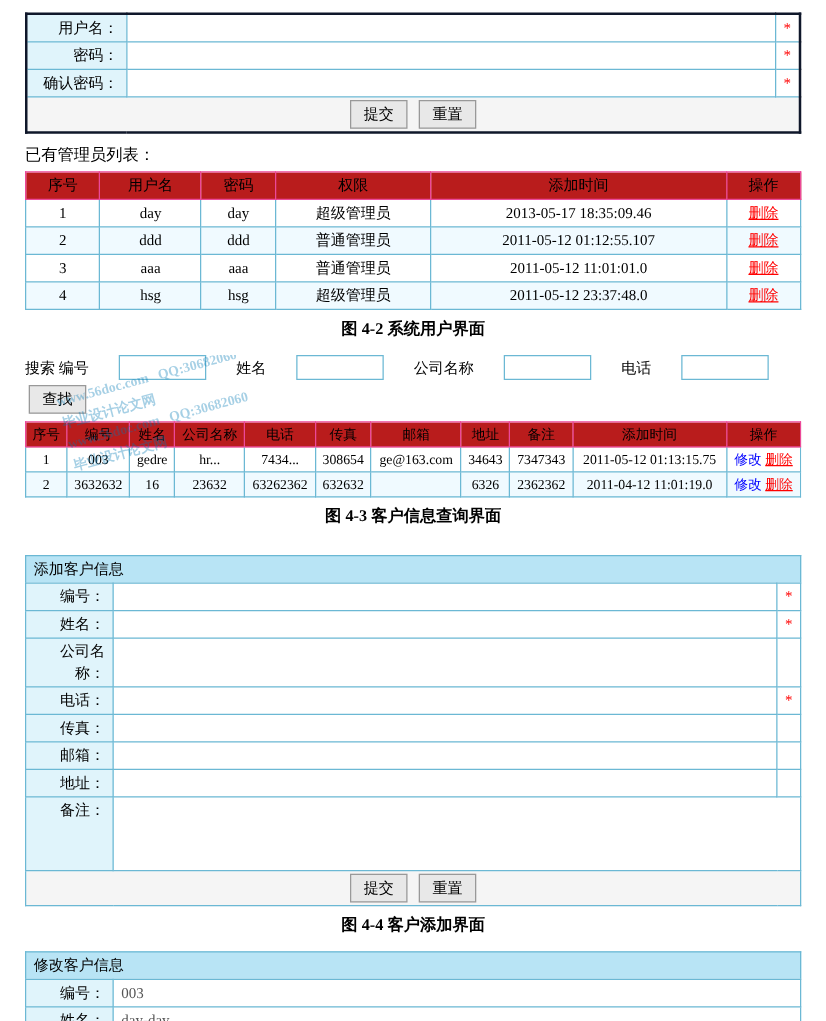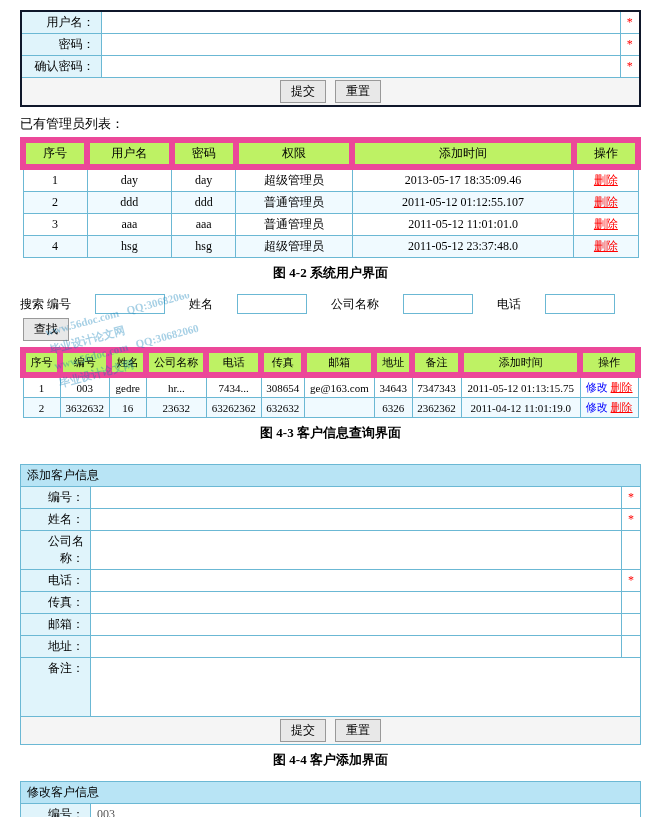--- a/index.html
+++ b/index.html
@@ -56,22 +56,22 @@
       margin-bottom: 4px;
     }
 
     
     .data-table {
       border-collapse: collapse;
       width: 100%;
       border: 1px solid #6bb8d4;
     }
     .data-table th {
-      background: #bef264;
-      border: 6px solid #ec4899;
+      background: #b91c1c;
+      border: 1px solid #ec4899;
       padding: 2px 4px;
       font-weight: normal;
       text-align: center;
     }
     .data-table td {
       border: 1px solid #6bb8d4;
       padding: 2px 4px;
       background: #fff;
       text-align: center;
     }

